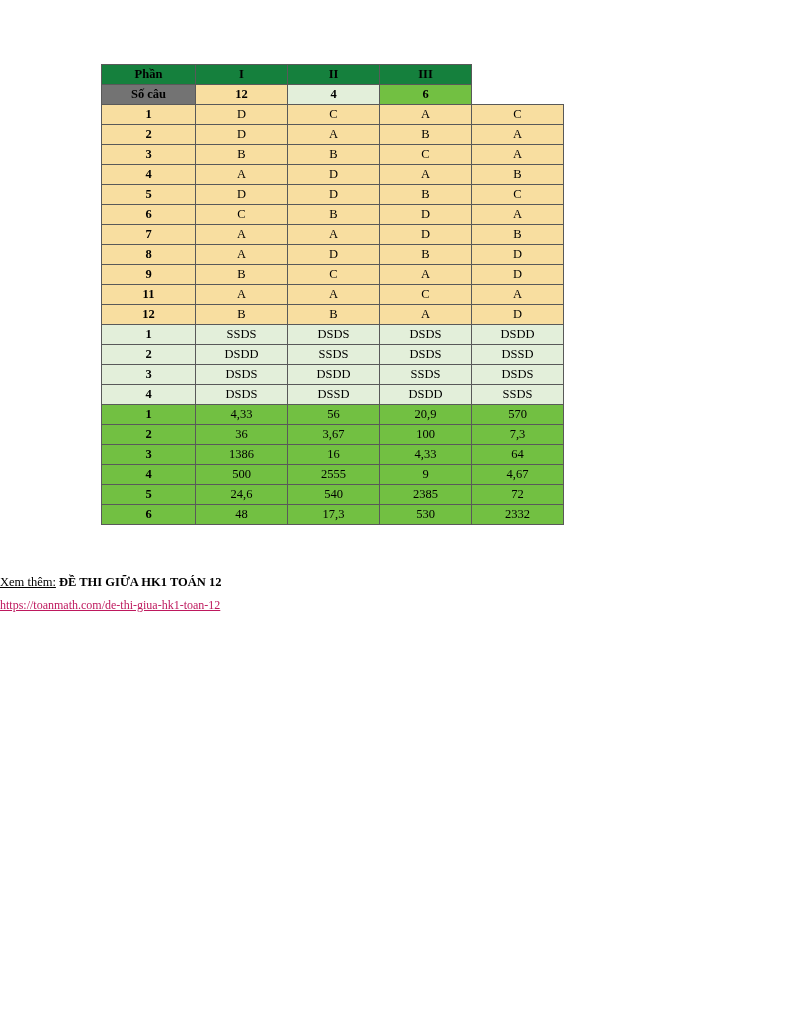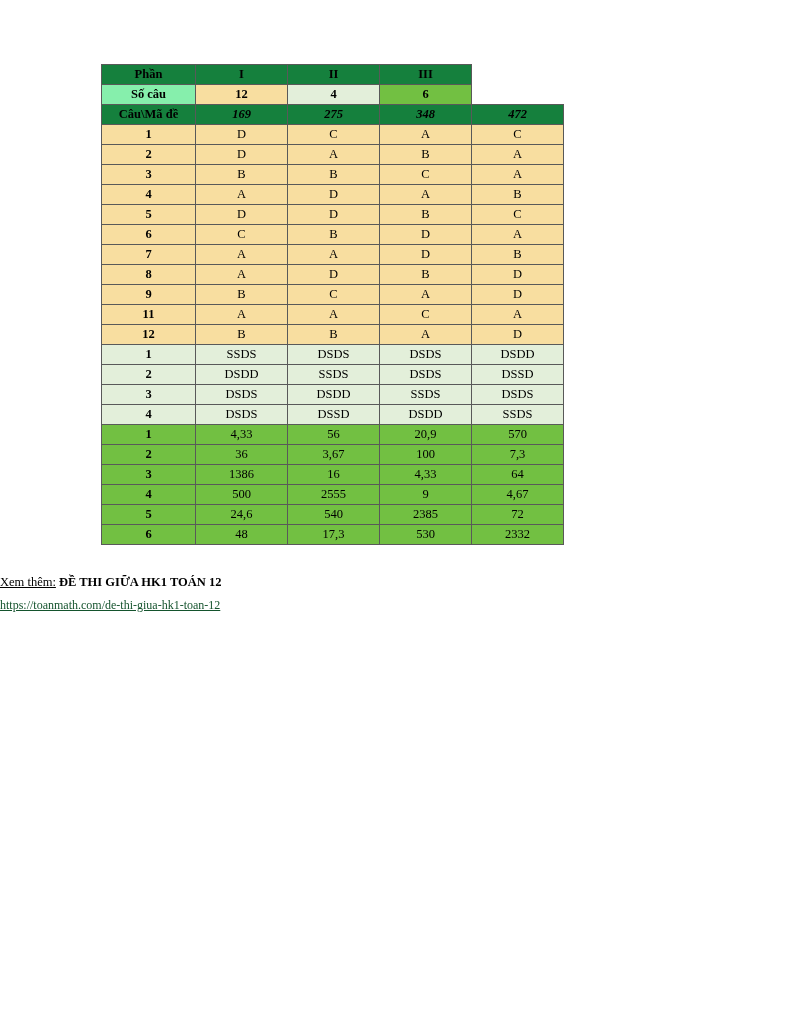--- a/index.html
+++ b/index.html
@@ -57,21 +57,21 @@
   col.c-d4    { width: 92px; }
 
   
   td.filler {
     border: none !important;
     background: #ffffff;
   }
 
   
   .bg-gray   { background: #15803d; }
-  .bg-white  { background: #86efac; }
+  .bg-white  { background: #737373; }
   .bg-orange { background: #f8deA0; }
   .bg-pale   { background: #e3efda; }
   .bg-green  { background: #72c042; }
 
   .b  { font-weight: bold; }
   .bi { font-weight: bold; font-style: italic; }
 
   
   #footer {
     position: absolute;
@@ -86,21 +86,21 @@
     text-decoration: underline;
     color: #000000;
   }
   #exam-title {
     font-weight: bold;
     color: #000000;
   }
   #exam-link {
     display: inline-block;
     margin-top: 4px;
-    color: #14532d;
+    color: #be185d;
     text-decoration: underline;
     font-size: 12px;
   }
 </style>
 </head>
 <body>
 
 <div id="page">
 
   <div id="answer-table-wrap">
@@ -122,27 +122,20 @@
             <td class="filler"></td>
           </tr>
           <tr>
             <td class="bg-white b">Số câu</td>
             <td class="bg-orange b">12</td>
             <td class="bg-pale b">4</td>
             <td class="bg-green b">6</td>
             <td class="filler"></td>
           </tr>
           <tr>
-            <td class="bg-gray b">Câu\Mã đề</td>
-            <td class="bg-gray bi">169</td>
-            <td class="bg-gray bi">275</td>
-            <td class="bg-gray bi">348</td>
-            <td class="bg-gray bi">472</td>
-          </tr>
-          <tr>
             <td class="bg-orange b">1</td>
             <td class="bg-orange">D</td>
             <td class="bg-orange">C</td>
             <td class="bg-orange">A</td>
             <td class="bg-orange">C</td>
           </tr>
           <tr>
             <td class="bg-orange b">2</td>
             <td class="bg-orange">D</td>
             <td class="bg-orange">A</td>

